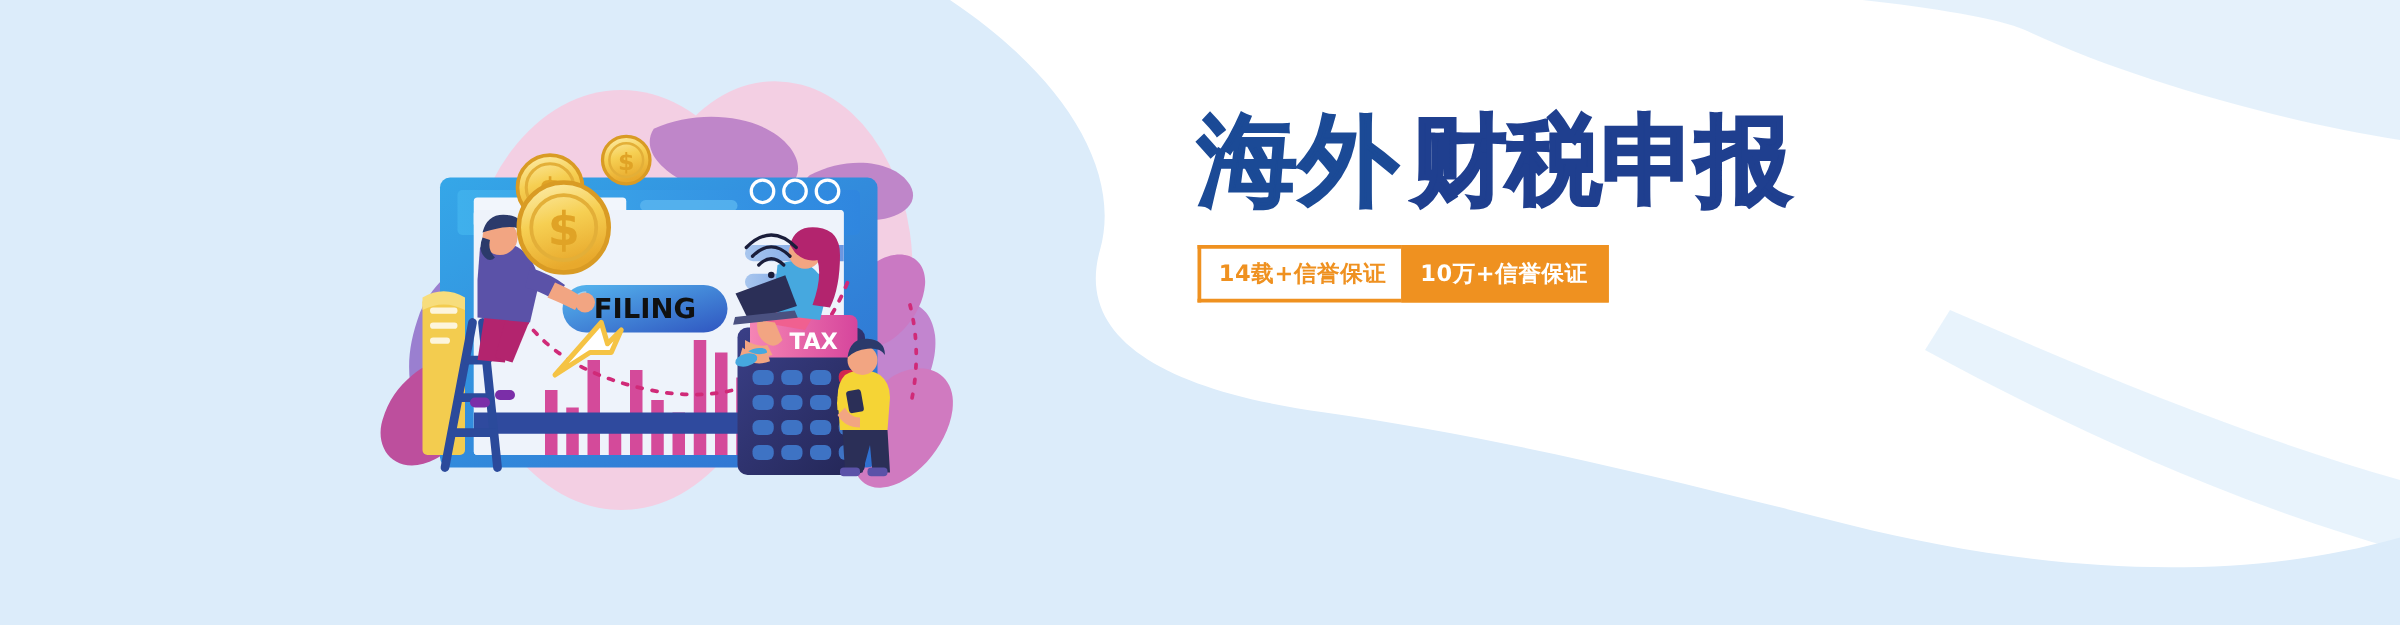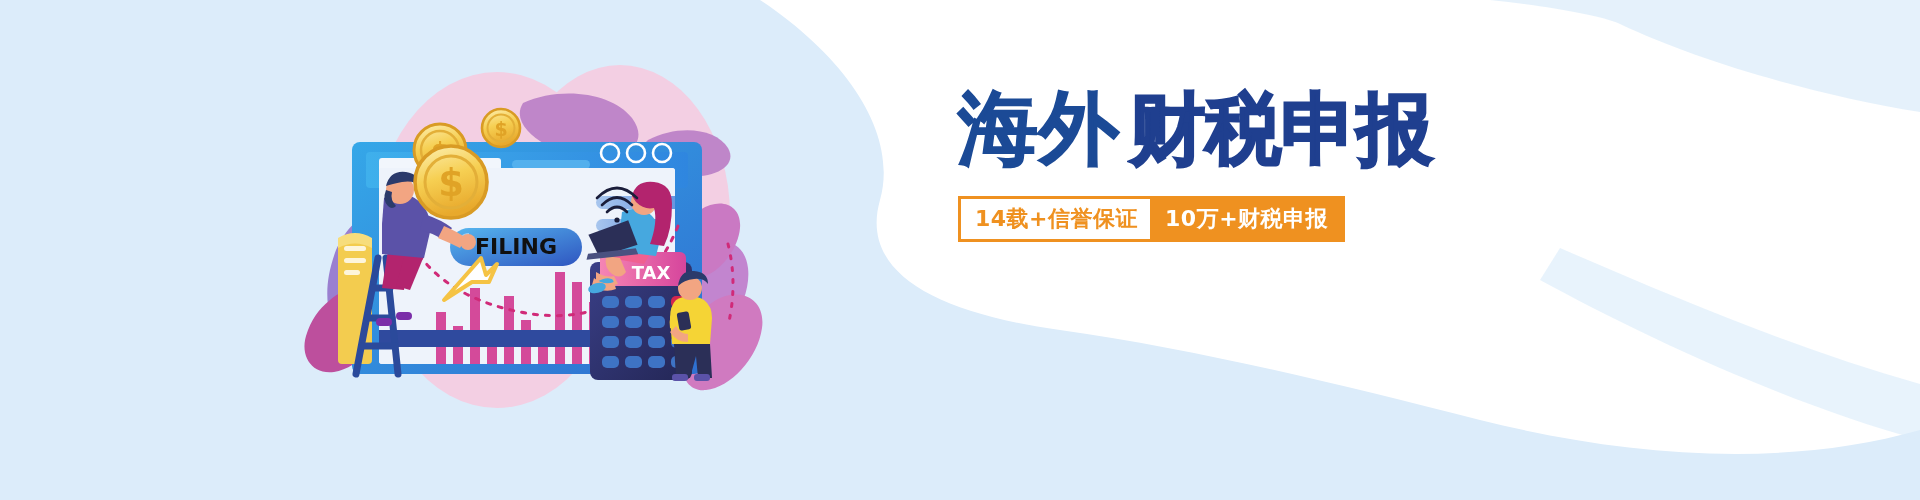--- a/index.html
+++ b/index.html
@@ -34,21 +34,21 @@
   #subtitle {
     margin-top:22px;
     font-family:"DejaVu Sans", sans-serif;
     font-size:30px; line-height:34px; color:#4a4f58;
     letter-spacing:1.5px; white-space:pre;
   }
   #badges { display:flex; margin-top:26px; height:46px; }
   .badge {
     display:flex; align-items:center; justify-content:center;
     font-family:"DejaVu Sans", sans-serif;
-    font-weight:bold; font-size:22px; letter-spacing:0.5px;
+    font-weight:bold; font-size:18px; letter-spacing:0.5px;
     box-sizing:border-box; height:46px;
   }
   .badge-outline {
     background:#ffffff; color:#ef9120;
     border:3px solid #ef9120; border-right:none;
     padding:0 12px 0 14px;
   }
   .badge-solid {
     background:#ef9120; color:#ffffff;
     border:3px solid #ef9120;
@@ -286,18 +286,18 @@
   <div id="text-block">
 
     <div id="headline">
       <span class="hl-a">海外</span>
       <span class="hl-b">财税申报</span>
     </div>
 
 
     <div id="badges">
       <div class="badge badge-outline">14载+信誉保证</div>
-      <div class="badge badge-solid">10万+财税申报</div>
+      <div class="badge badge-solid">10万+信誉保证</div>
     </div>
 
   </div>
 
 </div>
 
 </body></html>

